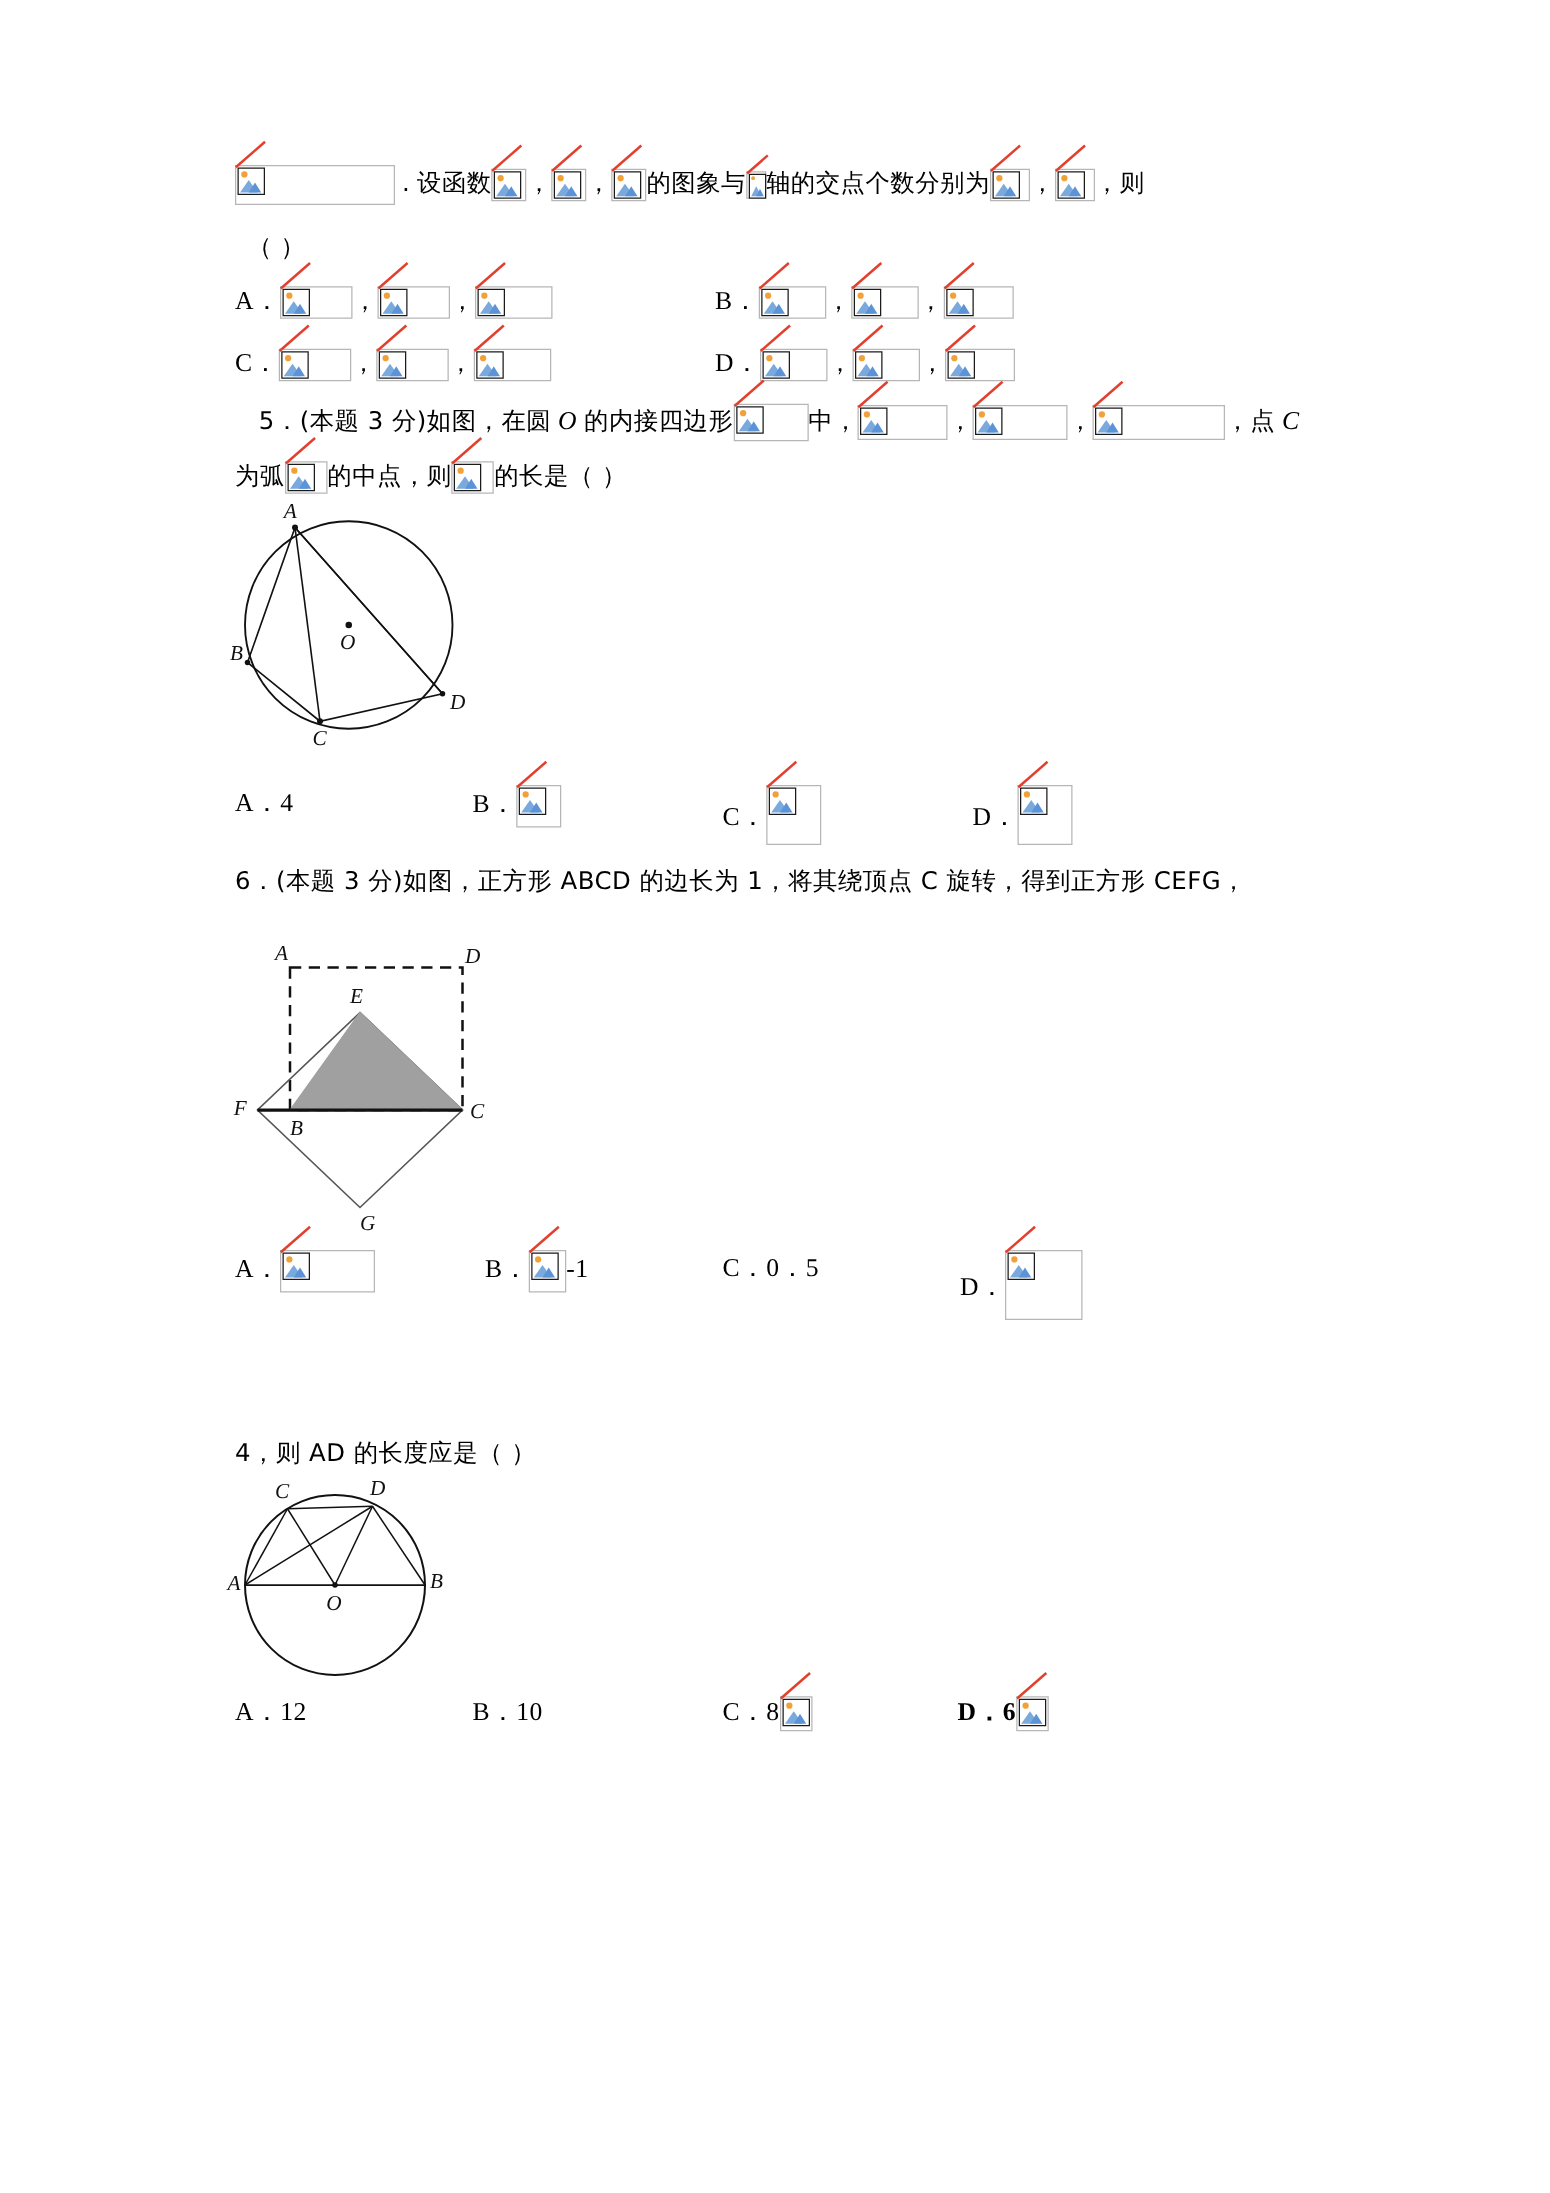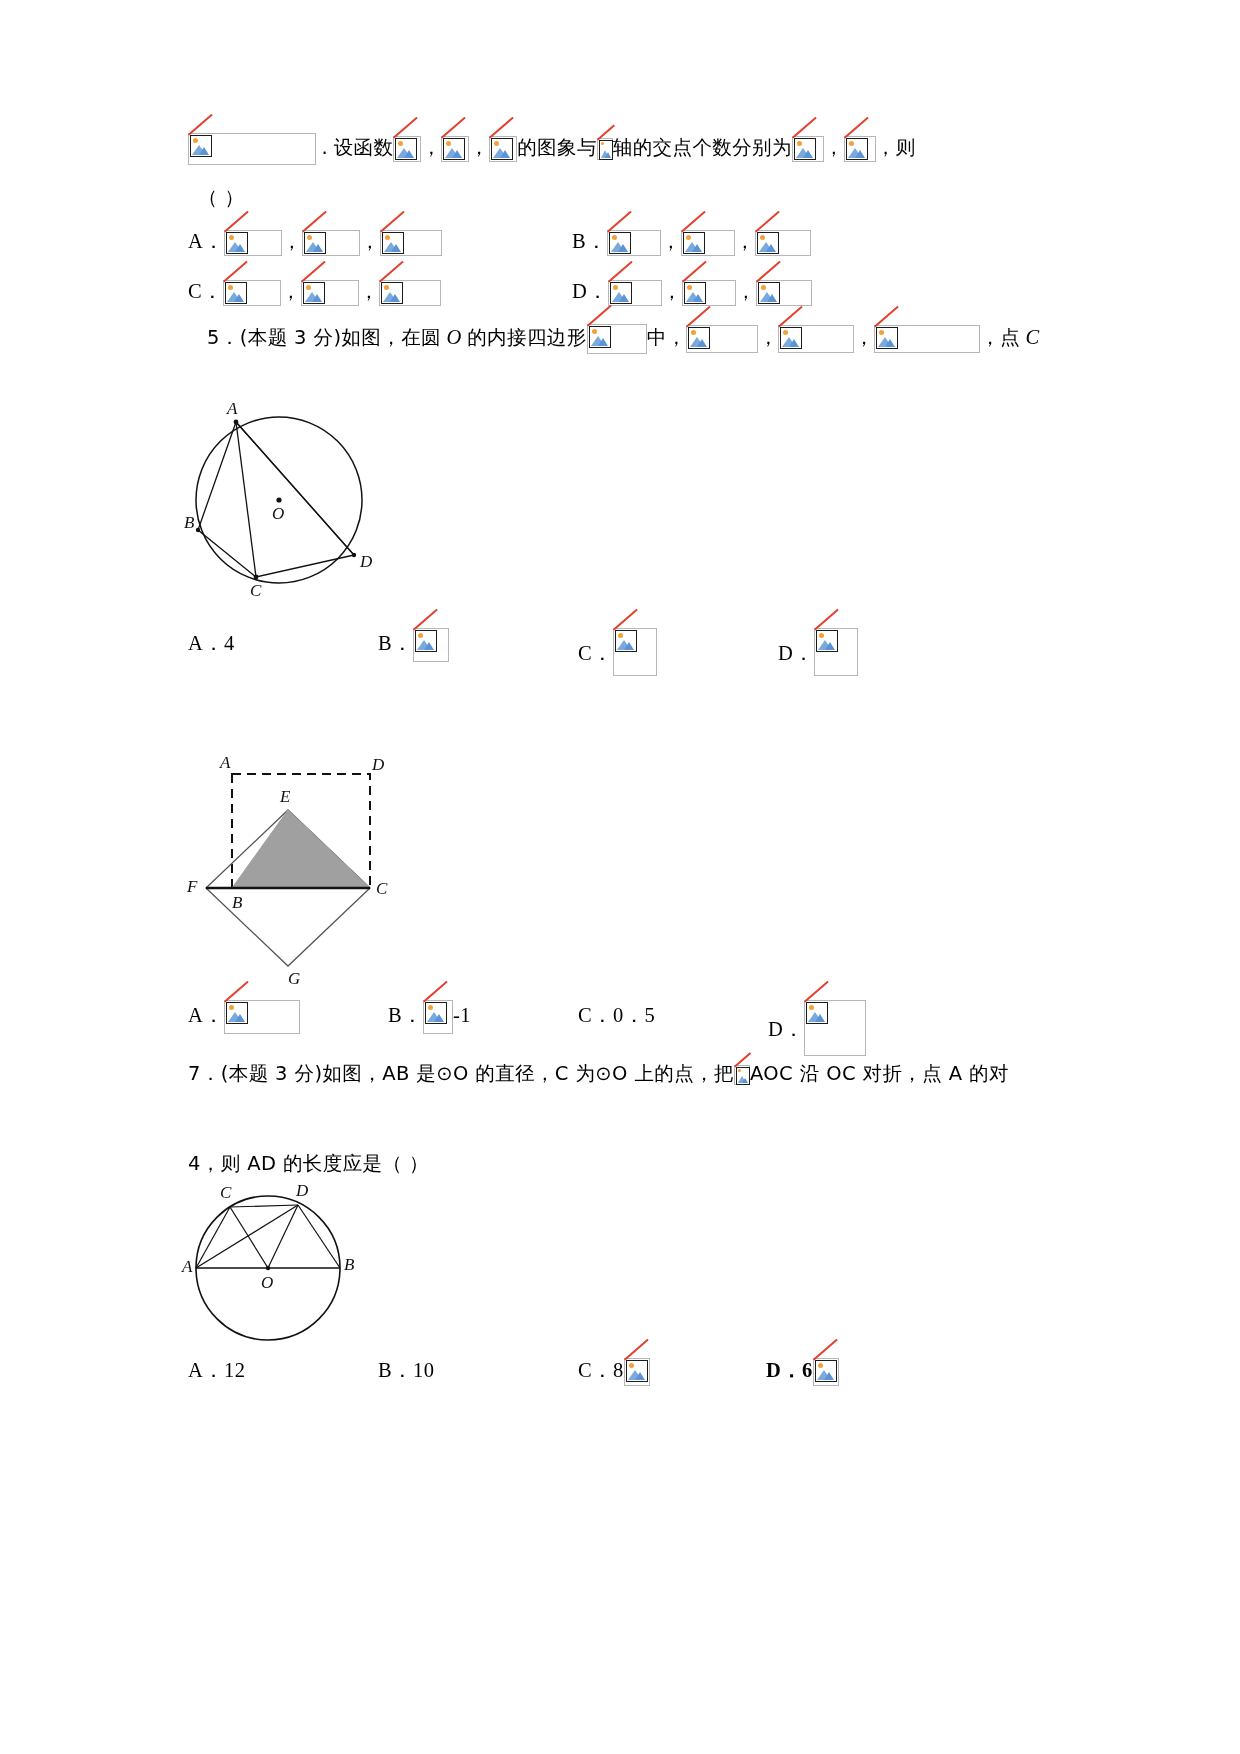--- a/index.html
+++ b/index.html
@@ -243,20 +243,35 @@
           <span class="slash"></span>
         </span></span><span class="cn">，</span><span class="brk" style="width:106px;height:28px;"><span class="glyph">
           <span class="frame"></span>
           <span class="sun"></span>
           <span class="mtn"></span>
           <span class="mtn2"></span>
           <span class="slash"></span>
         </span></span><span class="cn">，点</span> <span class="it">C</span>
   </div>
 
+  <div class="line" style="left:172px;top:366px;">
+    <span class="cn">为弧</span><span class="brk" style="width:34px;height:26px;"><span class="glyph">
+          <span class="frame"></span>
+          <span class="sun"></span>
+          <span class="mtn"></span>
+          <span class="mtn2"></span>
+          <span class="slash"></span>
+        </span></span><span class="cn">的中点，则</span><span class="brk" style="width:34px;height:26px;"><span class="glyph">
+          <span class="frame"></span>
+          <span class="sun"></span>
+          <span class="mtn"></span>
+          <span class="mtn2"></span>
+          <span class="slash"></span>
+        </span></span><span class="cn">的长是（    ）</span>
+  </div>
 
   <div class="fig" style="left:168px;top:400px;">
     <svg width="210" height="200" viewBox="0 0 210 200">
       <circle cx="95" cy="100" r="83" fill="none" stroke="#111" stroke-width="1.5"></circle>
 
       <polygon points="52,22 14,130 72,177 170,155" fill="none" stroke="#111" stroke-width="1.3"></polygon>
       <line x1="52" y1="22" x2="72" y2="177" stroke="#111" stroke-width="1.3"></line>
       <line x1="52" y1="22" x2="170" y2="155" stroke="#111" stroke-width="1.3"></line>
       <circle cx="52" cy="22" r="2.4" fill="#111"></circle>
       <circle cx="14" cy="130" r="2.2" fill="#111"></circle>
@@ -295,20 +310,23 @@
   <div class="line" style="left:762px;top:628px;">
     <span class="opt-letter">D．</span><span class="brk" style="width:44px;height:48px;vertical-align:-16px;"><span class="glyph">
           <span class="frame"></span>
           <span class="sun"></span>
           <span class="mtn"></span>
           <span class="mtn2"></span>
           <span class="slash"></span>
         </span></span>
   </div>
 
+  <div class="line" style="left:172px;top:690px;">
+    <span class="cn">6．</span><span class="cn">(本题 3 分)</span><span class="cn">如图，正方形 ABCD 的边长为 1，将其绕顶点 C 旋转，得到正方形 CEFG，</span>
+  </div>
 
   <div class="fig" style="left:168px;top:762px;">
     <svg width="230" height="225" viewBox="0 0 230 225">
 
       <rect x="48" y="12" width="138" height="114" fill="none" stroke="#111" stroke-width="2" stroke-dasharray="9,6"></rect>
 
       <polygon points="186,126 104,48 22,126 104,204" fill="none" stroke="#555" stroke-width="1.3"></polygon>
 
       <polygon points="104,48 186,126 48,126" fill="#a0a0a0" stroke="#a0a0a0" stroke-width="1"></polygon>
       <line x1="22" y1="126" x2="186" y2="126" stroke="#111" stroke-width="2.6"></line>
@@ -346,29 +364,20 @@
   <div class="line" style="left:752px;top:1000px;">
     <span class="opt-letter">D．</span><span class="brk" style="width:62px;height:56px;vertical-align:-20px;"><span class="glyph">
           <span class="frame"></span>
           <span class="sun"></span>
           <span class="mtn"></span>
           <span class="mtn2"></span>
           <span class="slash"></span>
         </span></span>
   </div>
 
-  <div class="line" style="left:172px;top:1058px;">
-    <span class="cn">7．</span><span class="cn">(本题 3 分)</span><span class="cn">如图，AB 是⊙O 的直径，C 为⊙O 上的点，把</span><span class="brk" style="width:16px;height:20px;"><span class="glyph" style="width:14px;height:18px;">
-          <span class="frame" style="width:14px;height:18px;"></span>
-          <span class="sun" style="left:2px;top:2px;width:3px;height:3px;"></span>
-          <span class="mtn" style="border-left-width:4px;border-right-width:4px;border-bottom-width:7px;"></span>
-          <span class="mtn2" style="left:6px;border-left-width:3px;border-right-width:3px;border-bottom-width:5px;"></span>
-          <span class="slash" style="width:21px;"></span>
-        </span></span><span class="cn">AOC 沿 OC 对折，点 A 的对</span>
-  </div>
   <div class="line" style="left:172px;top:1148px;">
     <span class="cn">4，则 AD 的长度应是（    ）</span>
   </div>
 
   <div class="fig" style="left:172px;top:1180px;">
     <svg width="180" height="175" viewBox="0 0 180 175">
       <circle cx="80" cy="88" r="72" fill="none" stroke="#111" stroke-width="1.6"></circle>
 
       <line x1="8" y1="88" x2="152" y2="88" stroke="#111" stroke-width="1.4"></line>
       <line x1="8" y1="88" x2="42" y2="27" stroke="#111" stroke-width="1.2"></line>

